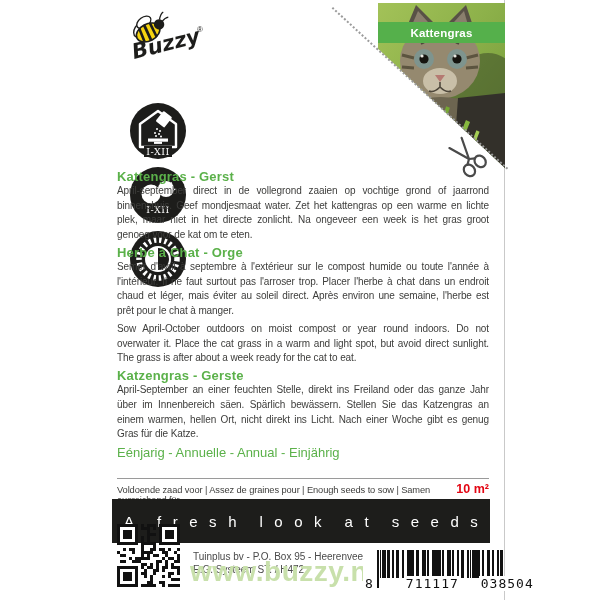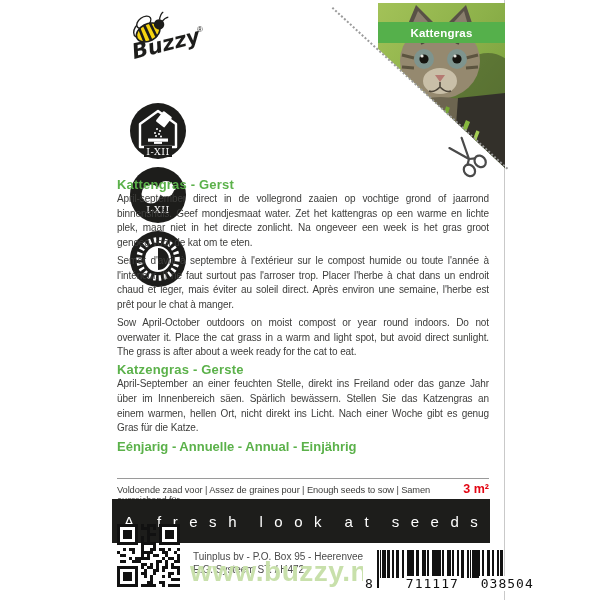--- a/index.html
+++ b/index.html
@@ -22,25 +22,25 @@
             transform:rotate(42.6deg);transform-origin:left top;z-index:4;}
   .scissors{left:448px;top:134px;z-index:5;transform:rotate(-40deg);}
 
   
   .logo{left:116px;top:6px;}
 
   
   .icons{left:130px;top:103px;display:flex;gap:8px;flex-direction:column;}
 
   
-  .textcol{left:117px;top:178px;width:372px;}
+  .textcol{left:117px;top:170px;width:372px;}
   .section h3{margin:0;font-size:13px;line-height:14px;color:#5bb14a;letter-spacing:.2px;}
   .section p{margin:0 0 3.6px 0;font-size:10px;line-height:14.6px;letter-spacing:-0.1px;
              text-align:justify;color:#3d3d3b;}
-  .annual{margin-top:4px;font-size:13px;line-height:14px;font-weight:bold;color:#5bb14a;}
+  .annual{margin-top:4px;font-size:13px;line-height:14px;font-weight:normal;color:#5bb14a;}
   .section h3{font-weight:bold;}
 
   .rule{left:117px;top:478px;width:372px;height:1px;background:#9a9a9a;}
 
   .seeds-row{left:117px;top:482px;width:372px;display:flex;align-items:baseline;
              justify-content:space-between;}
   .seeds-row .txt{font-size:9.3px;color:#3d3d3b;letter-spacing:-0.1px;}
   .seeds-row .val{font-size:12.5px;font-weight:bold;color:#e30613;white-space:nowrap;}
 
   .tagline-bar{left:112px;top:499px;width:378px;height:44px;background:#1d1d1b;
@@ -185,37 +185,38 @@
       <path d="M28 16 A12 12 0 0 0 28 40 Z" fill="#fff"></path>
     </svg>
   </div>
 
   <div class="abs textcol">
     <div class="section">
       <h3>Kattengras - Gerst</h3>
       <p>April-september direct in de vollegrond zaaien op vochtige grond of jaarrond binnenshuis. Geef mondjesmaat water. Zet het kattengras op een warme en lichte plek, maar niet in het directe zonlicht. Na ongeveer een week is het gras groot genoeg voor de kat om te eten.</p>
     </div>
     <div class="section">
+      <h3>Herbe à Chat - Orge</h3>
       <p>Semer d'avril à septembre à l'extérieur sur le compost humide ou toute l'année à l'intérieur. Il ne faut surtout pas l'arroser trop. Placer l'herbe à chat dans un endroit chaud et léger, mais éviter au soleil direct. Après environ une semaine, l'herbe est prêt pour le chat à manger.</p>
     </div>
     <div class="section">
       <p>Sow April-October outdoors on moist compost or year round indoors. Do not overwater it. Place the cat grass in a warm and light spot, but avoid direct sunlight. The grass is after about a week ready for the cat to eat.</p>
     </div>
     <div class="section">
       <h3>Katzengras - Gerste</h3>
       <p>April-September an einer feuchten Stelle, direkt ins Freiland oder das ganze Jahr über im Innenbereich säen. Spärlich bewässern. Stellen Sie das Katzengras an einem warmen, hellen Ort, nicht direkt ins Licht. Nach einer Woche gibt es genug Gras für die Katze.</p>
     </div>
     <div class="annual">Eénjarig - Annuelle - Annual - Einjährig</div>
   </div>
 
   <div class="abs rule"></div>
 
   <div class="abs seeds-row">
     <span class="txt">Voldoende zaad voor | Assez de graines pour | Enough seeds to sow | Samen ausreichend für</span>
-    <span class="val">3 m²</span>
+    <span class="val">10 m²</span>
   </div>
 
   <div class="abs tagline-bar">
     <div class="tagline">
         <span>A</span>
         <span> </span>
         <span>f</span>
         <span>r</span>
         <span>e</span>
         <span>s</span>

